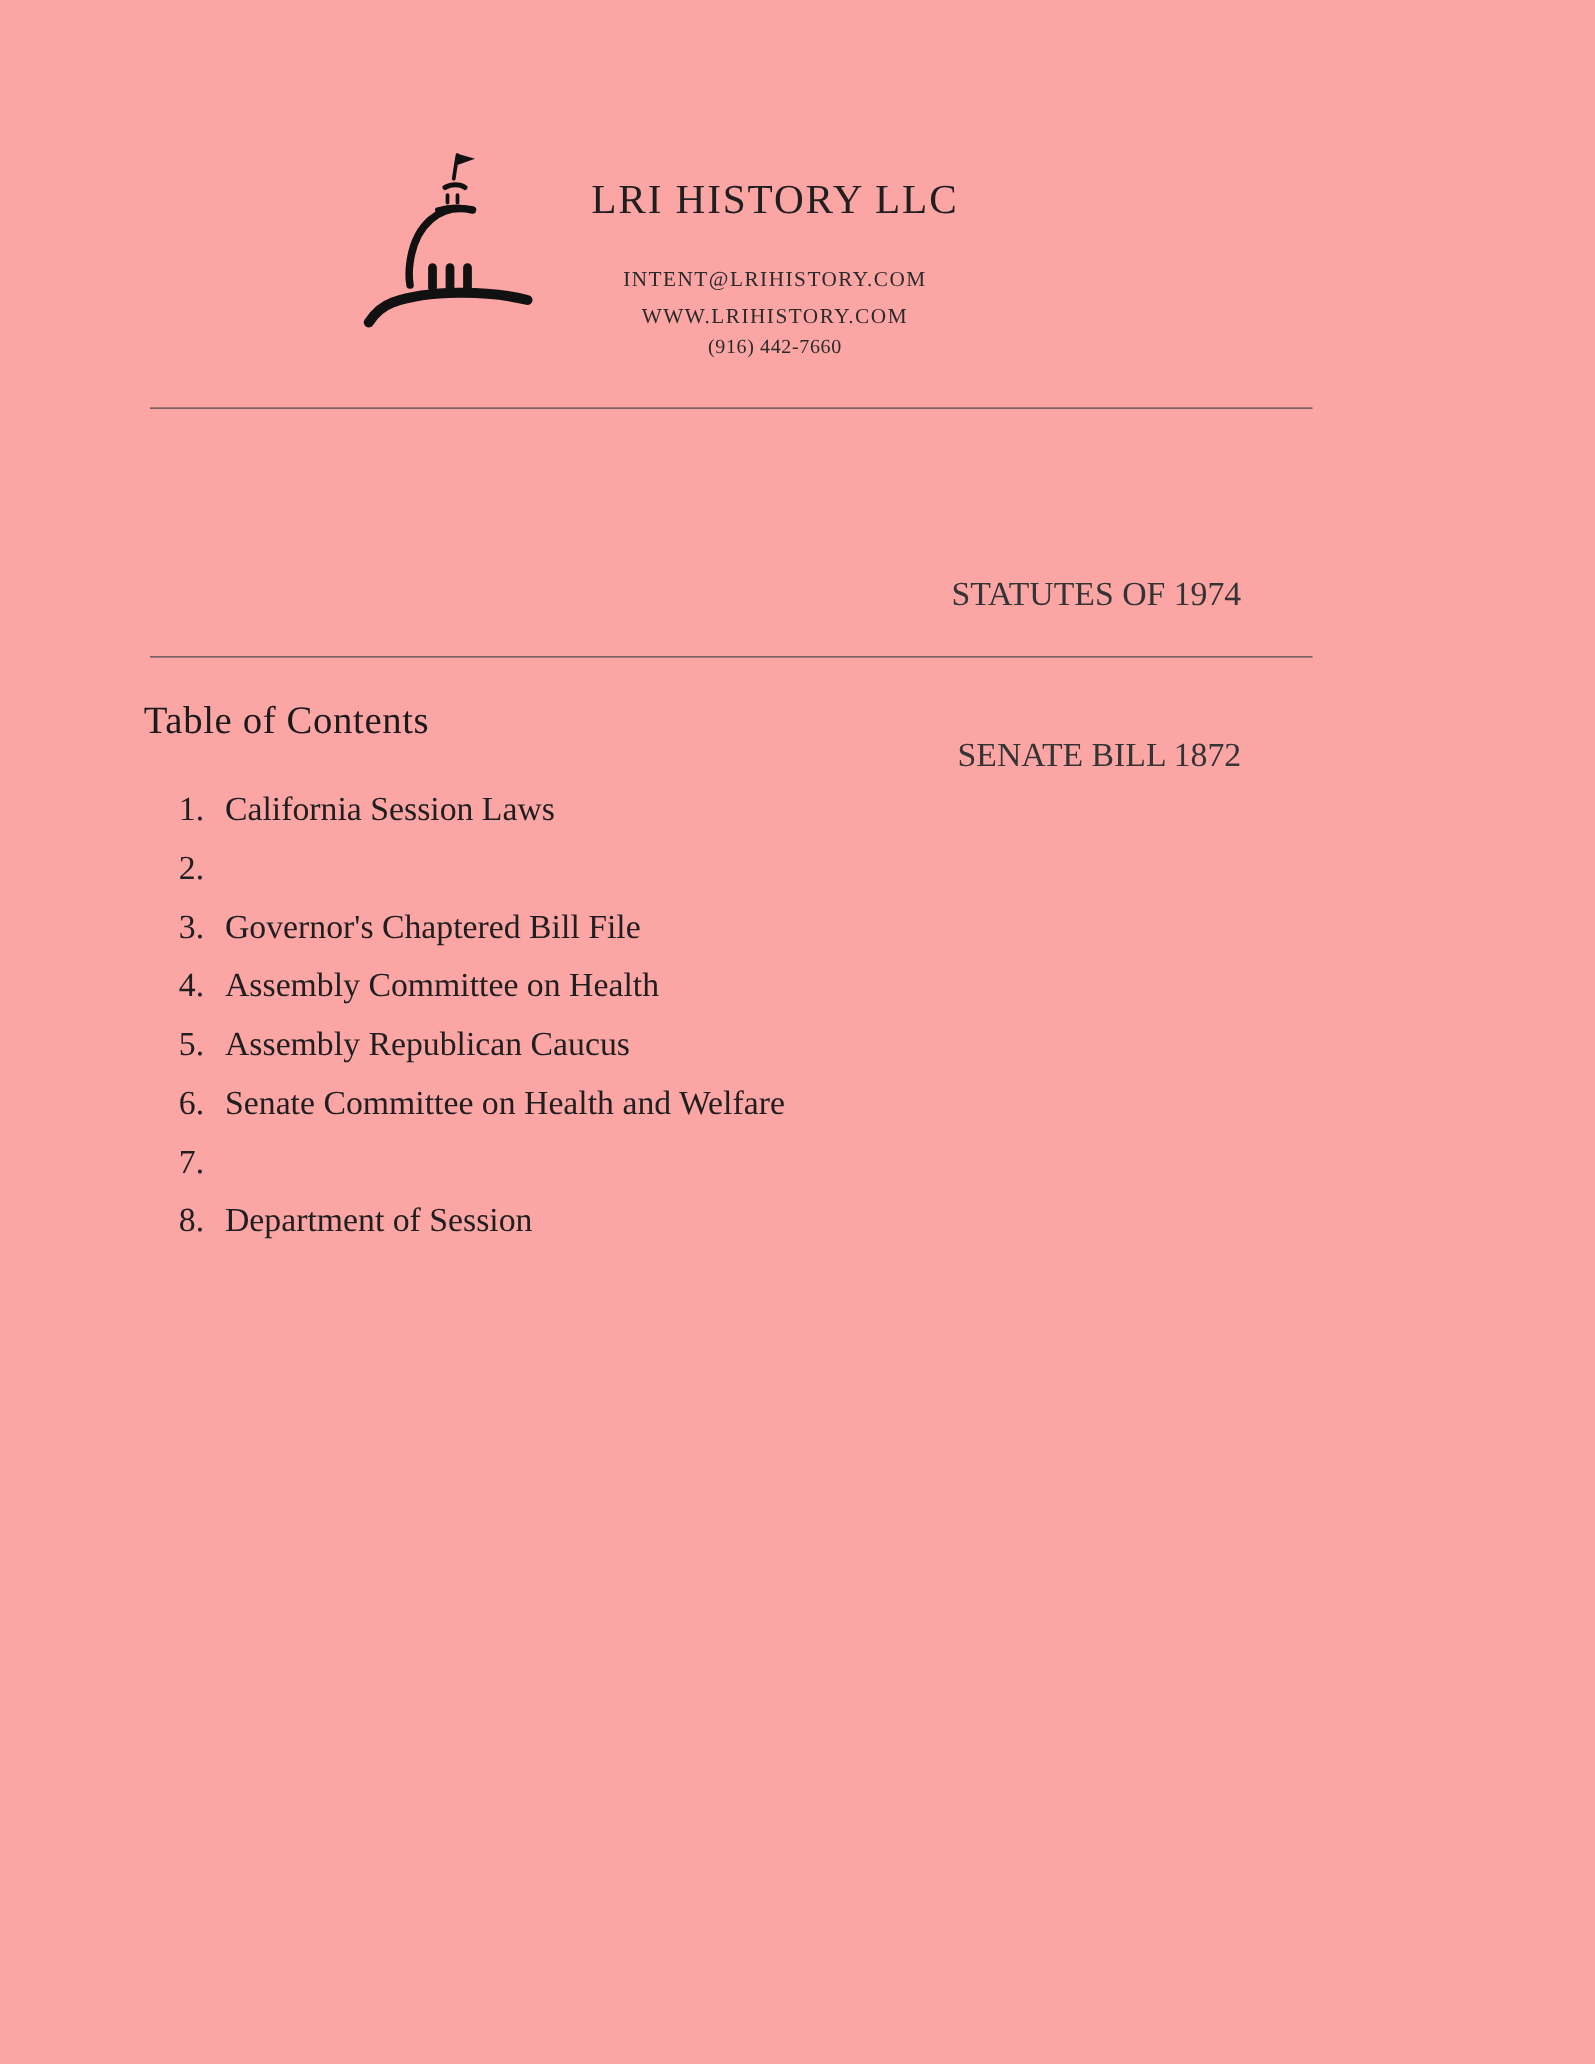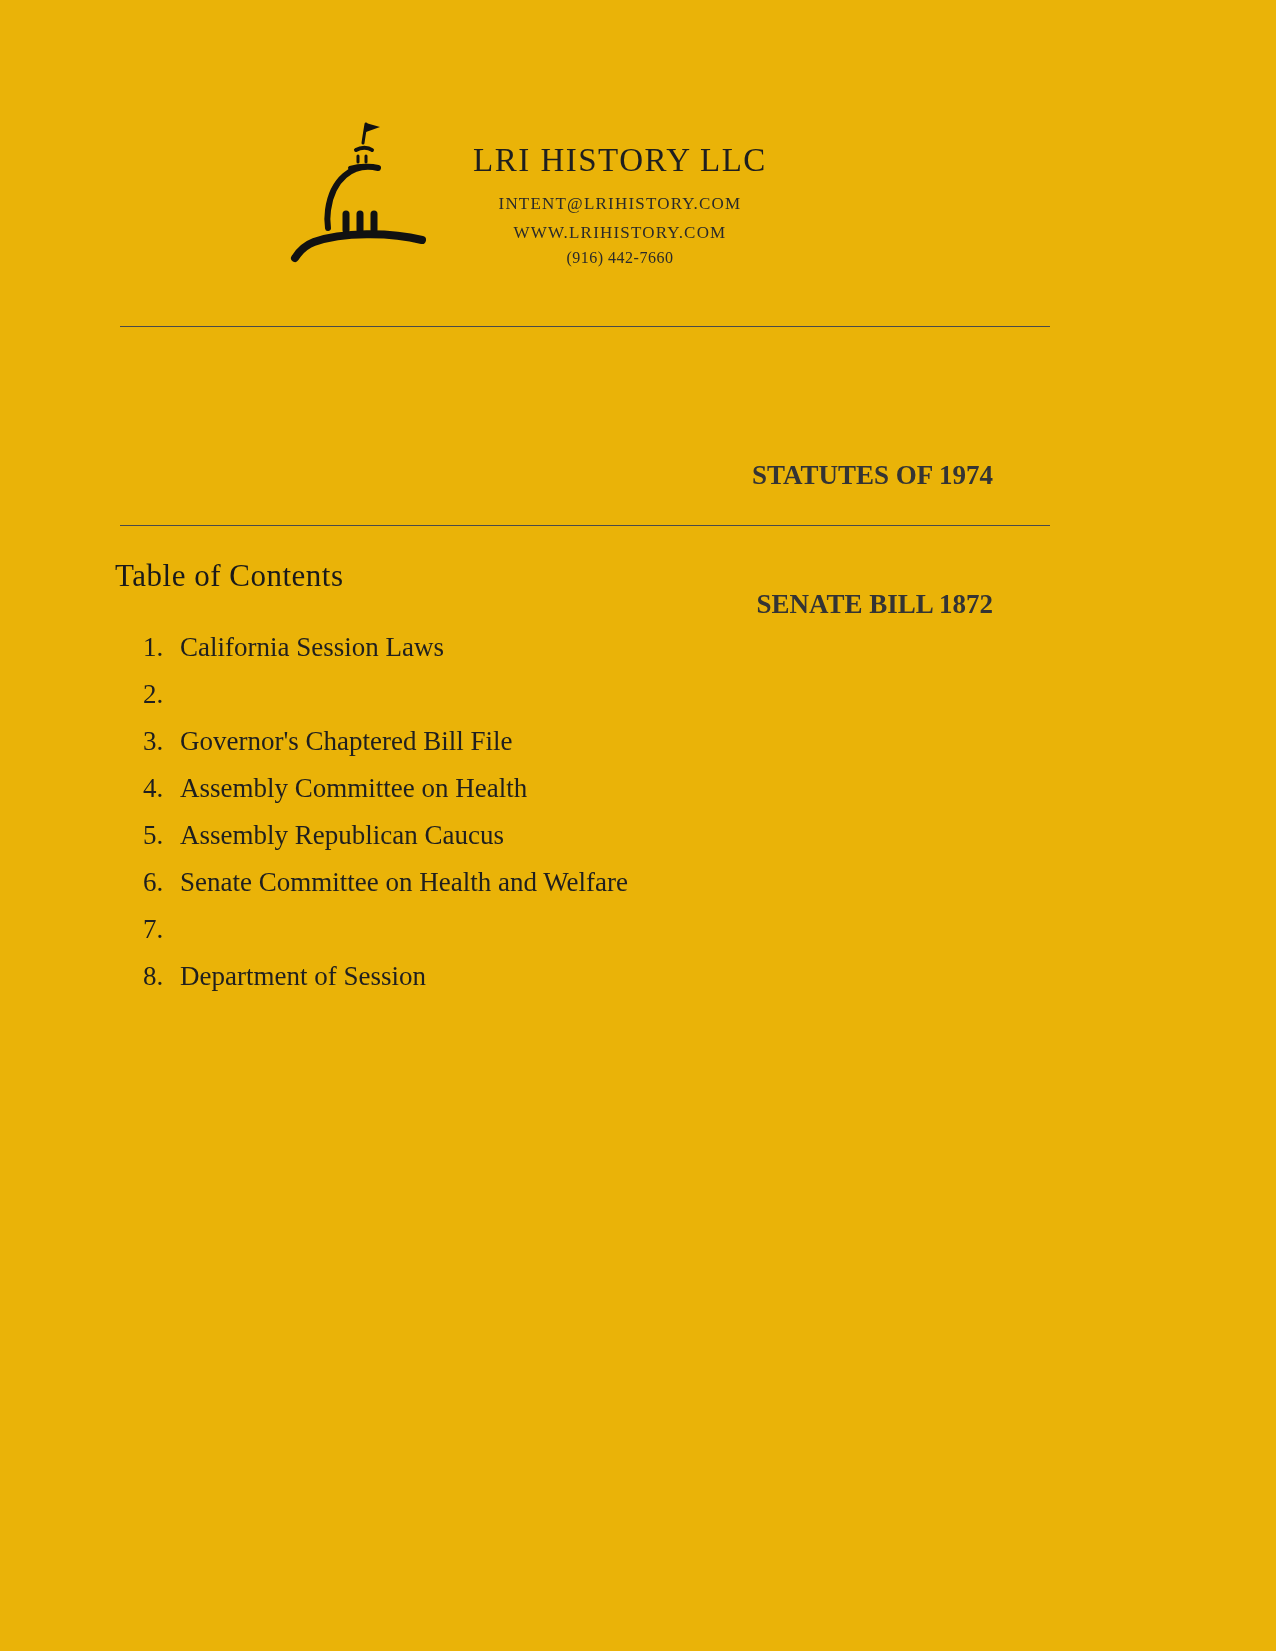--- a/index.html
+++ b/index.html
@@ -6,21 +6,21 @@
   html, body {
     width: 1276px;
     background: #ffffff;
     font-family: "Liberation Serif", "DejaVu Serif", serif;
     color: #1c1c1c;
   }
   .page {
     position: relative;
     width: 1276px;
     height: 1651px;
-    background: #eab308;
+    background: #fca5a5;
     overflow: hidden;
   }
 
   
   .header {
     position: absolute;
     top: 118px;
     left: 290px;
     display: flex;
     align-items: flex-start;
@@ -35,21 +35,21 @@
     padding-top: 24px;
     text-align: center;
   }
   .company-name {
     font-size: 33px;
     letter-spacing: 1.5px;
     color: #1f1f1f;
     white-space: nowrap;
   }
   .company-contact {
-    margin-top: 10px;
+    margin-top: 30px;
     font-size: 17px;
     letter-spacing: 1.2px;
     color: #2a2a2a;
     line-height: 29px;
   }
   .company-phone {
     font-size: 16px;
     letter-spacing: 0.5px;
     color: #2a2a2a;
     margin-top: 2px;
@@ -67,21 +67,21 @@
   .rule-2 { top: 525px; }
 
   
   .statutes {
     position: absolute;
     top: 368px;
     left: 120px;
     width: 930px;
     text-align: right;
     padding-right: 57px;
-    font-weight: bold;
+    font-weight: normal;
     font-size: 27px;
     line-height: 43px;
     color: #343434;
     white-space: pre-wrap;
   }
 
   
   .toc-title {
     position: absolute;
     top: 558px;

